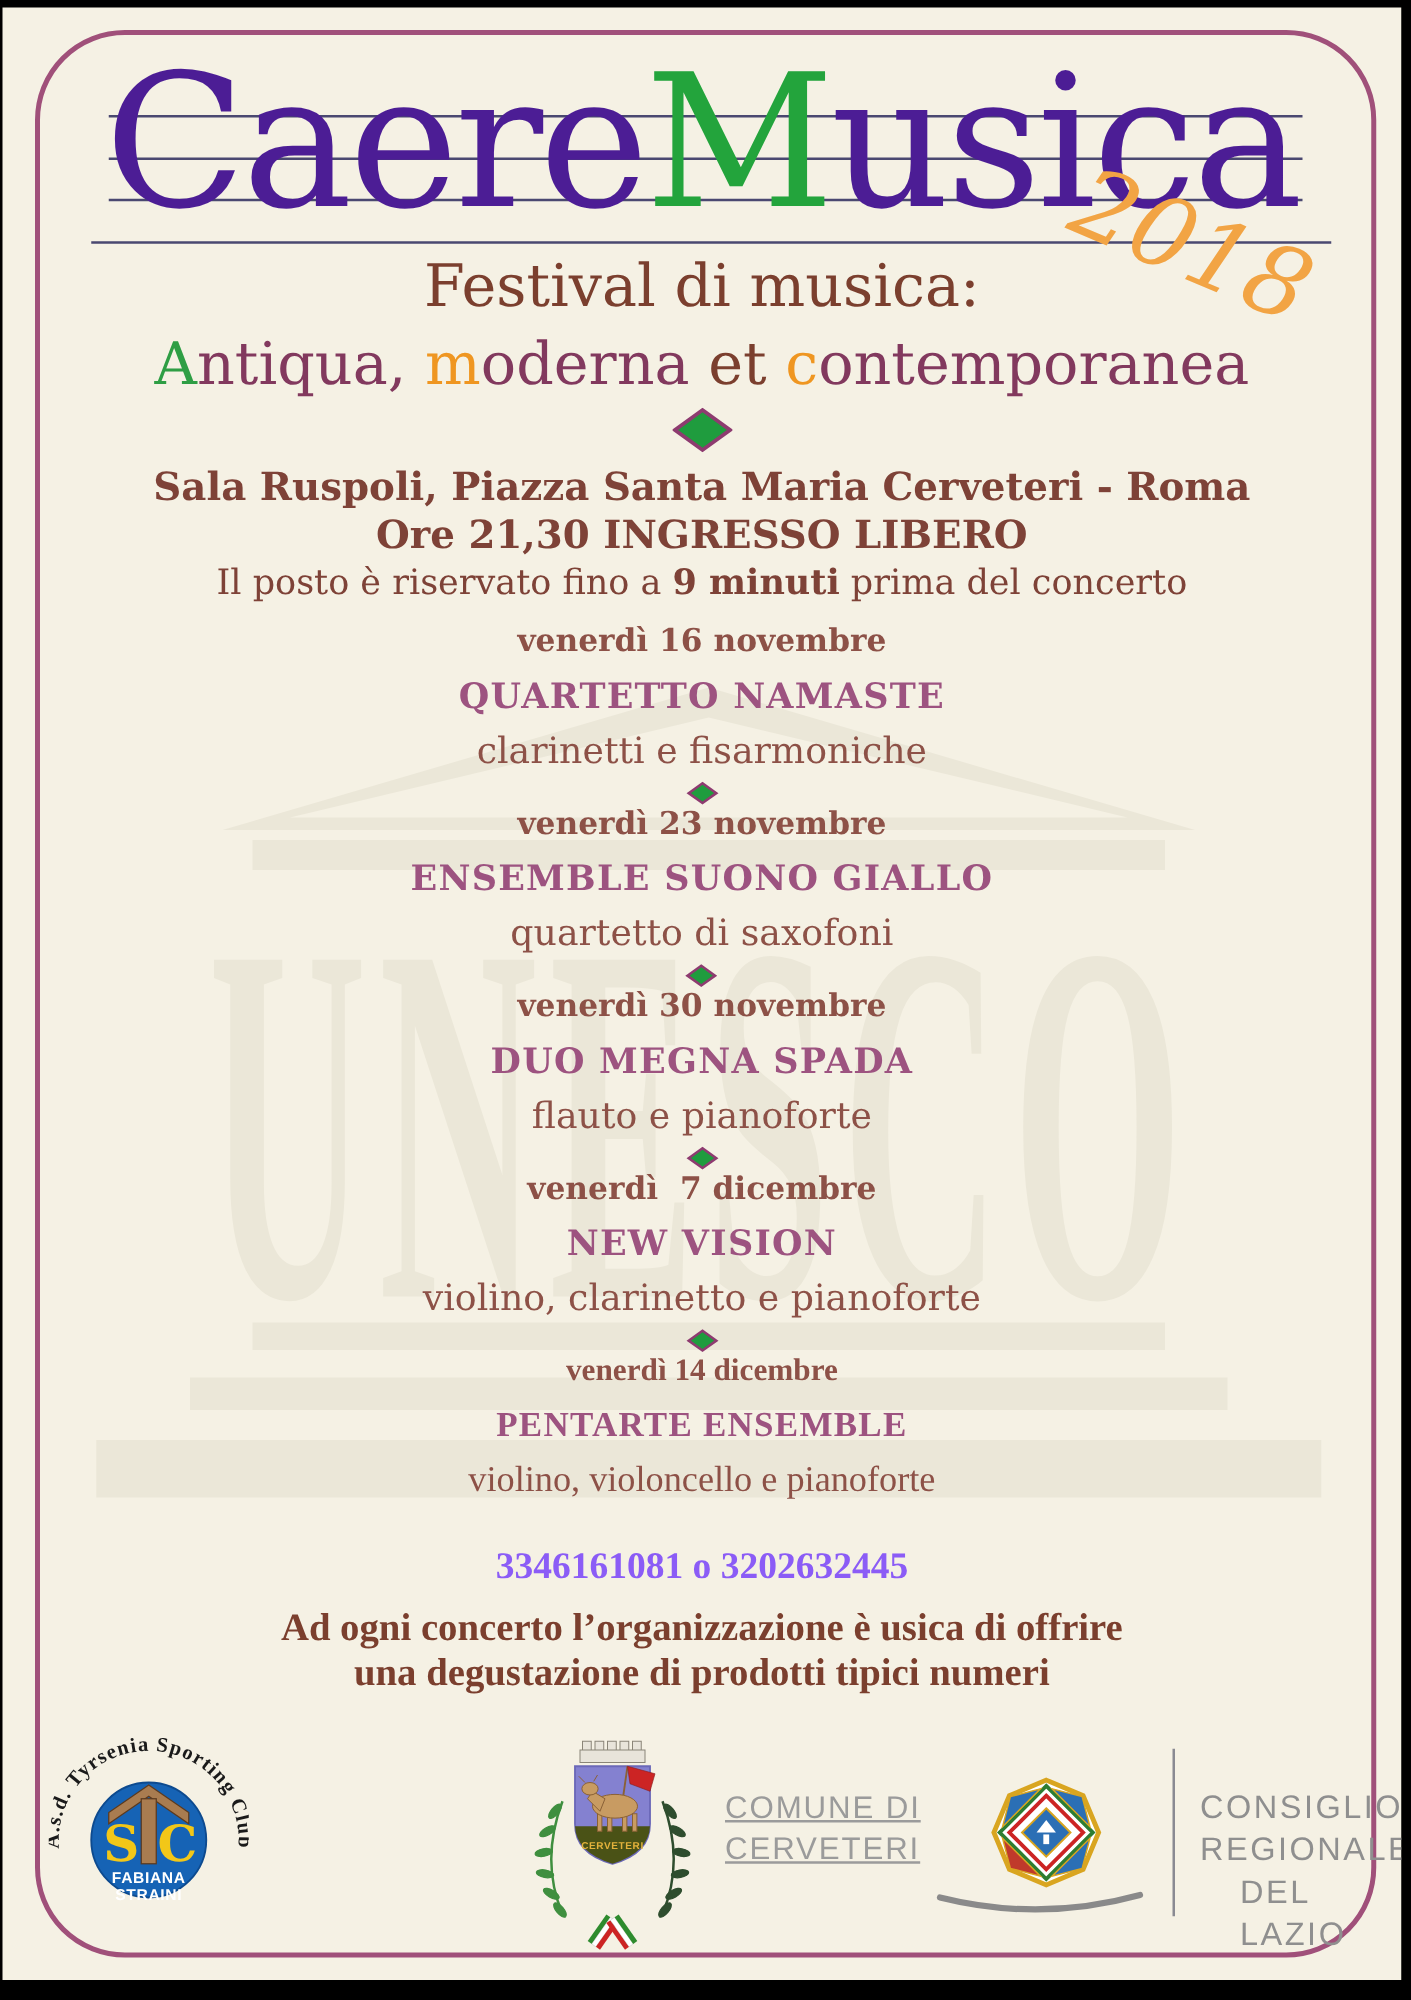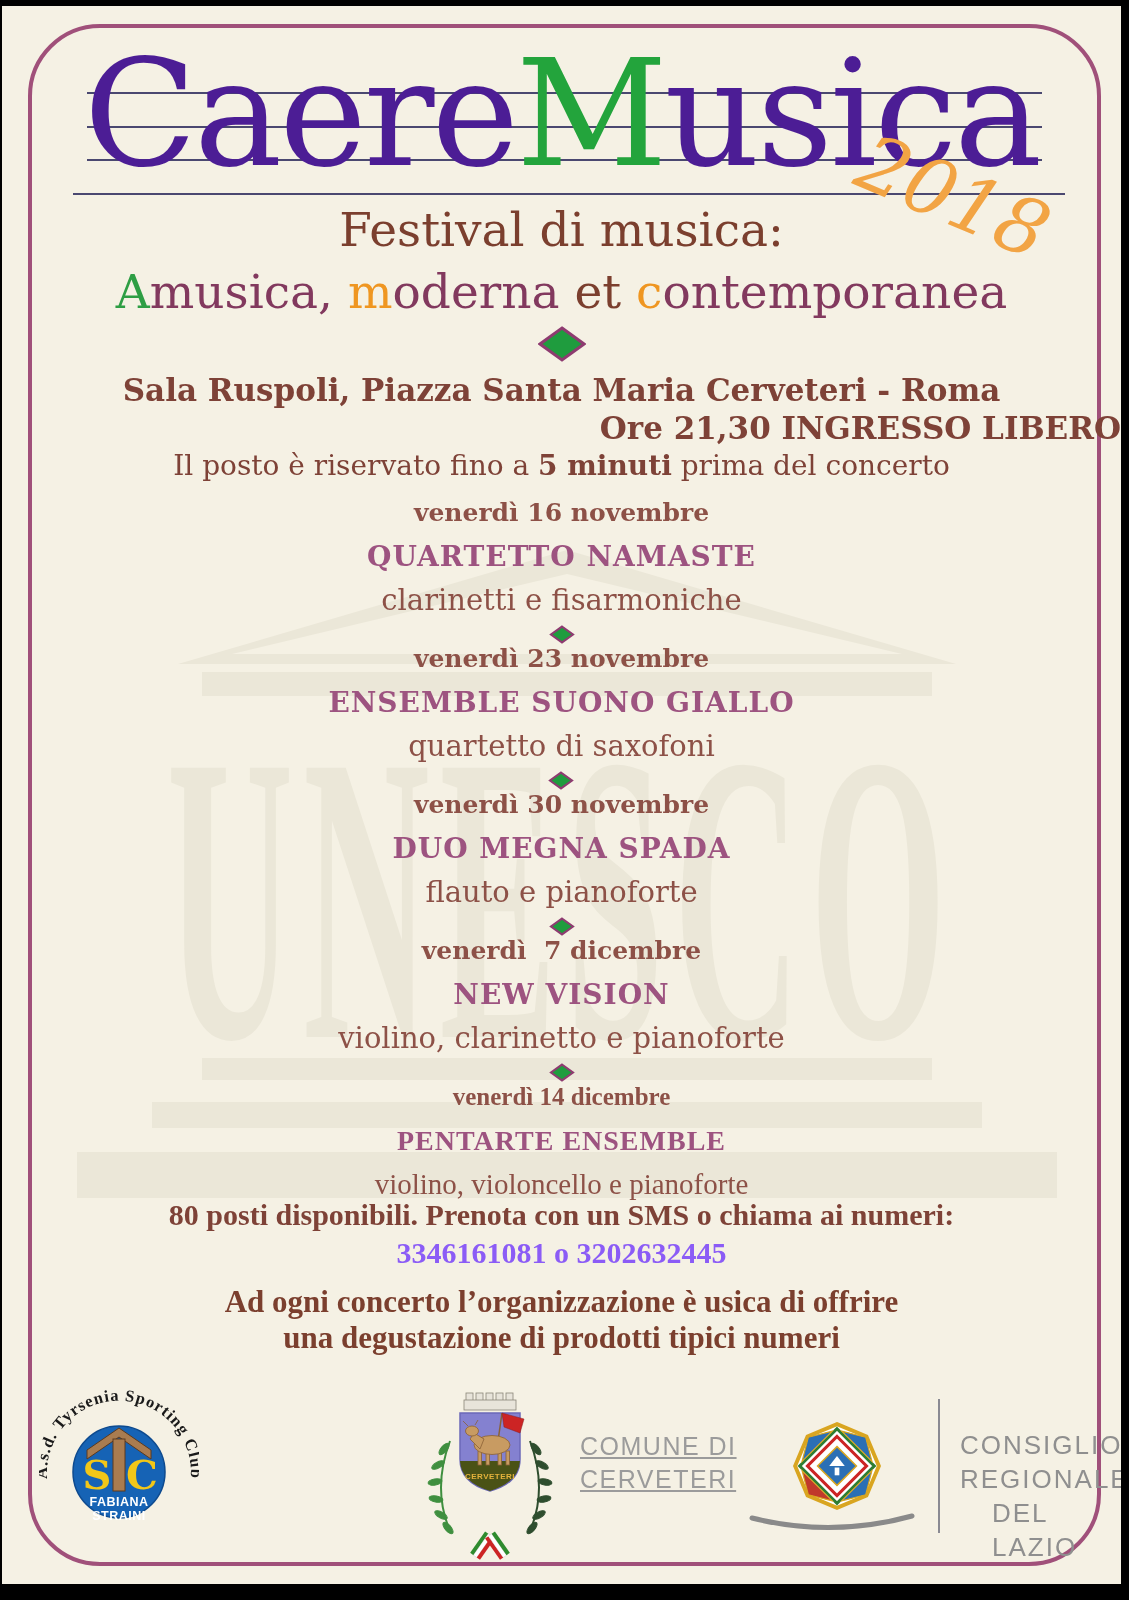--- a/index.html
+++ b/index.html
@@ -36,21 +36,21 @@
   }
   .center{position:absolute;left:0;right:0;text-align:center;z-index:2;}
   .subtitle{top:196px;font-size:47px;color:#7B3F2E;}
   .tagline{top:258px;font-size:47px;color:#82395E;}
   .tg-green{color:#2E9E44;}
   .tg-orange{color:#EF9621;}
   .tg-brown{color:#7B3F2E;}
   .tg-purple{color:#82395E;}
   .diamond-wrap{top:320px;}
   .venue1{top:366px;font-size:31px;font-weight:700;color:#7E4237;}
-  .venue2{top:404px;font-size:31px;font-weight:700;color:#7E4237;text-align:right;}
+  .venue2{top:404px;font-size:31px;font-weight:700;color:#7E4237;}
   .note{top:443px;font-size:28px;color:#7E4237;}
   .note b{font-weight:700;}
   
   .events{position:absolute;left:0;right:0;top:492px;display:flex;flex-direction:column;align-items:center;z-index:2;}
   .event{display:flex;flex-direction:column;align-items:center;height:146px;}
   .event:last-child{height:auto;}
   .event .date{font-size:25px;font-weight:700;color:#8D5147;line-height:30px;white-space:pre;}
   .event .name{margin-top:12px;font-size:28px;font-weight:700;color:#9D5380;letter-spacing:1px;line-height:34px;}
   .event .instr{margin-top:9px;font-size:29px;color:#8D5147;line-height:34px;}
   .event .sep{margin-top:8px;}
@@ -100,31 +100,31 @@
   <div class="staff" style="left:85px;top:86px;width:955px;"></div>
   <div class="staff" style="left:85px;top:120px;width:955px;"></div>
   <div class="staff" style="left:85px;top:153px;width:955px;"></div>
   <div class="staff" style="left:71px;top:187px;width:992px;"></div>
 
   <h1 class="title"><span class="t-purple">Caere</span><span class="t-green">M</span><span class="t-purple">usica</span></h1>
   <div class="year">2018</div>
 
   <div class="center subtitle">Festival di musica:</div>
 
-  <div class="center tagline"><span class="tg-green">A</span><span class="tg-purple">musica, </span><span class="tg-orange">m</span><span class="tg-purple">oderna </span><span class="tg-brown">et </span><span class="tg-orange">c</span><span class="tg-purple">ontemporanea</span></div>
+  <div class="center tagline"><span class="tg-green">A</span><span class="tg-purple">ntiqua, </span><span class="tg-orange">m</span><span class="tg-purple">oderna </span><span class="tg-brown">et </span><span class="tg-orange">c</span><span class="tg-purple">ontemporanea</span></div>
 
   <div class="center diamond-wrap">
     <svg width="48" height="36" viewBox="0 0 48 36">
         <polygon points="24,2 46,18 24,34 2,18" fill="#1F9C3E" stroke="#8E3B70" stroke-width="3"></polygon>
       </svg>
   </div>
 
   <div class="center venue1">Sala Ruspoli, Piazza Santa Maria Cerveteri - Roma</div>
   <div class="center venue2">Ore 21,30 INGRESSO LIBERO</div>
-  <div class="center note"><span>Il posto è riservato fino a </span><b>5 minuti</b><span> prima del concerto</span></div>
+  <div class="center note"><span>Il posto è riservato fino a </span><b>9 minuti</b><span> prima del concerto</span></div>
 
   <div class="events">
     <div class="event">
       <div class="date">venerdì 16 novembre</div>
       <div class="name">QUARTETTO NAMASTE</div>
       <div class="instr">clarinetti e fisarmoniche</div>
       <svg class="sep" width="32" height="24" viewBox="0 0 32 24">
           <polygon points="16,2 30,12 16,22 2,12" fill="#1F9C3E" stroke="#8E3B70" stroke-width="2.5"></polygon>
         </svg>
     </div>
@@ -152,21 +152,20 @@
           <polygon points="16,2 30,12 16,22 2,12" fill="#1F9C3E" stroke="#8E3B70" stroke-width="2.5"></polygon>
         </svg>
     </div>
     <div class="event narrow">
       <div class="date">venerdì 14 dicembre</div>
       <div class="name">PENTARTE ENSEMBLE</div>
       <div class="instr">violino, violoncello e pianoforte</div>
     </div>
   </div>
 
-  <div class="center booking1">80 posti disponibili. Prenota con un SMS o chiama ai numeri:</div>
   <div class="center booking2">3346161081 o 3202632445</div>
   <div class="center offer1">Ad ogni concerto l’organizzazione è usica di offrire</div>
   <div class="center offer2">una degustazione di prodotti tipici numeri</div>
 
   <svg class="logo tyrsenia-logo" width="160" height="165" viewBox="0 0 160 165">
     <defs>
       <path id="tyrarc" d="M 13,110 A 72,72 0 1 1 147,110"></path>
     </defs>
     <text font-family="Liberation Serif, serif" font-size="16.5" font-weight="600" fill="#1a1a1a" letter-spacing="1">
       <textPath href="#tyrarc" startOffset="50%" text-anchor="middle">A.s.d. Tyrsenia Sporting Club</textPath>

